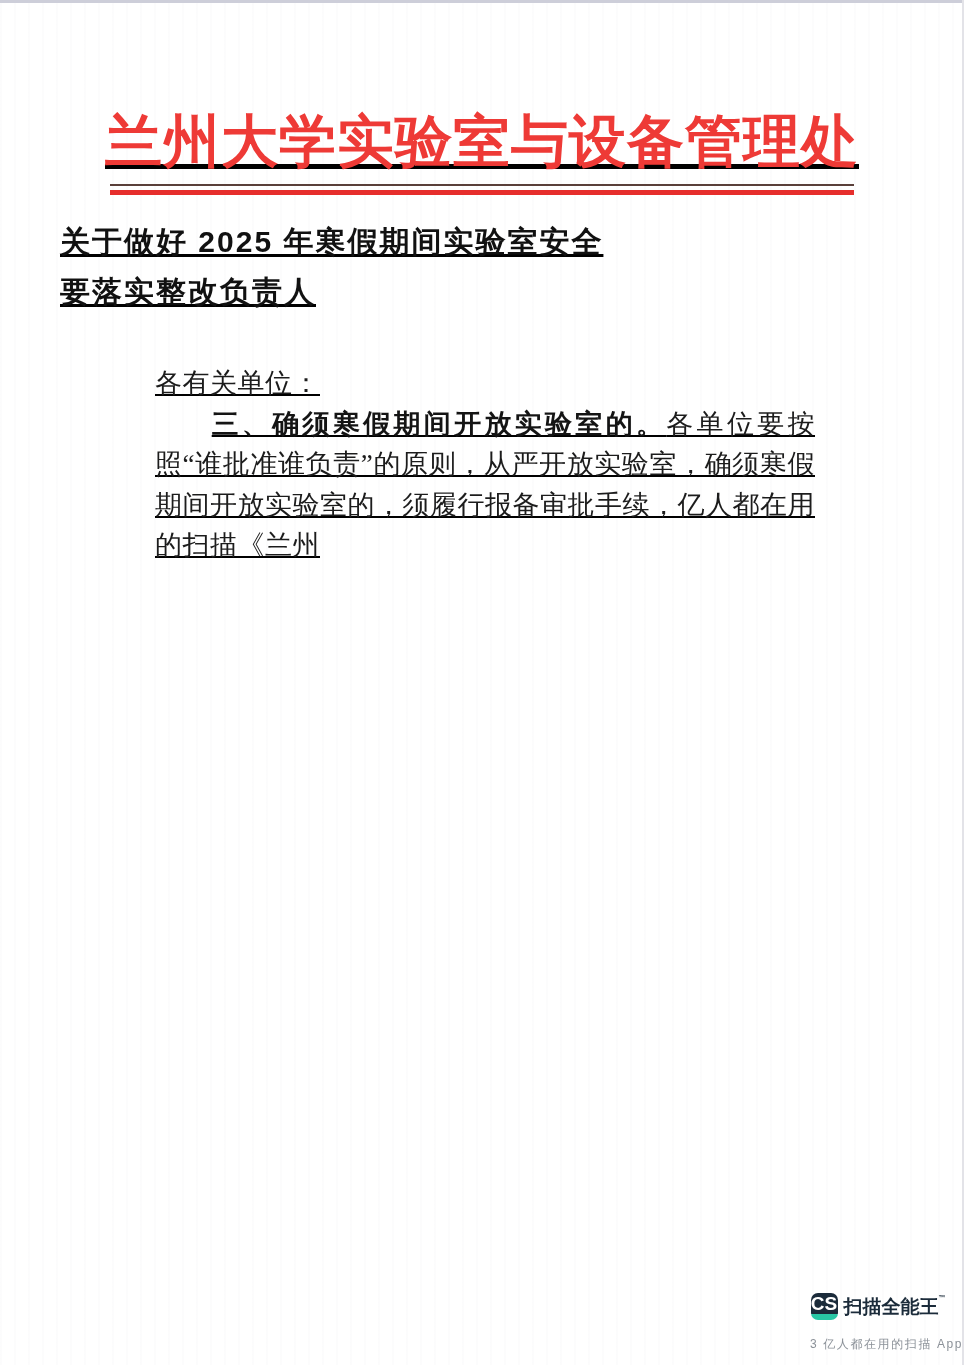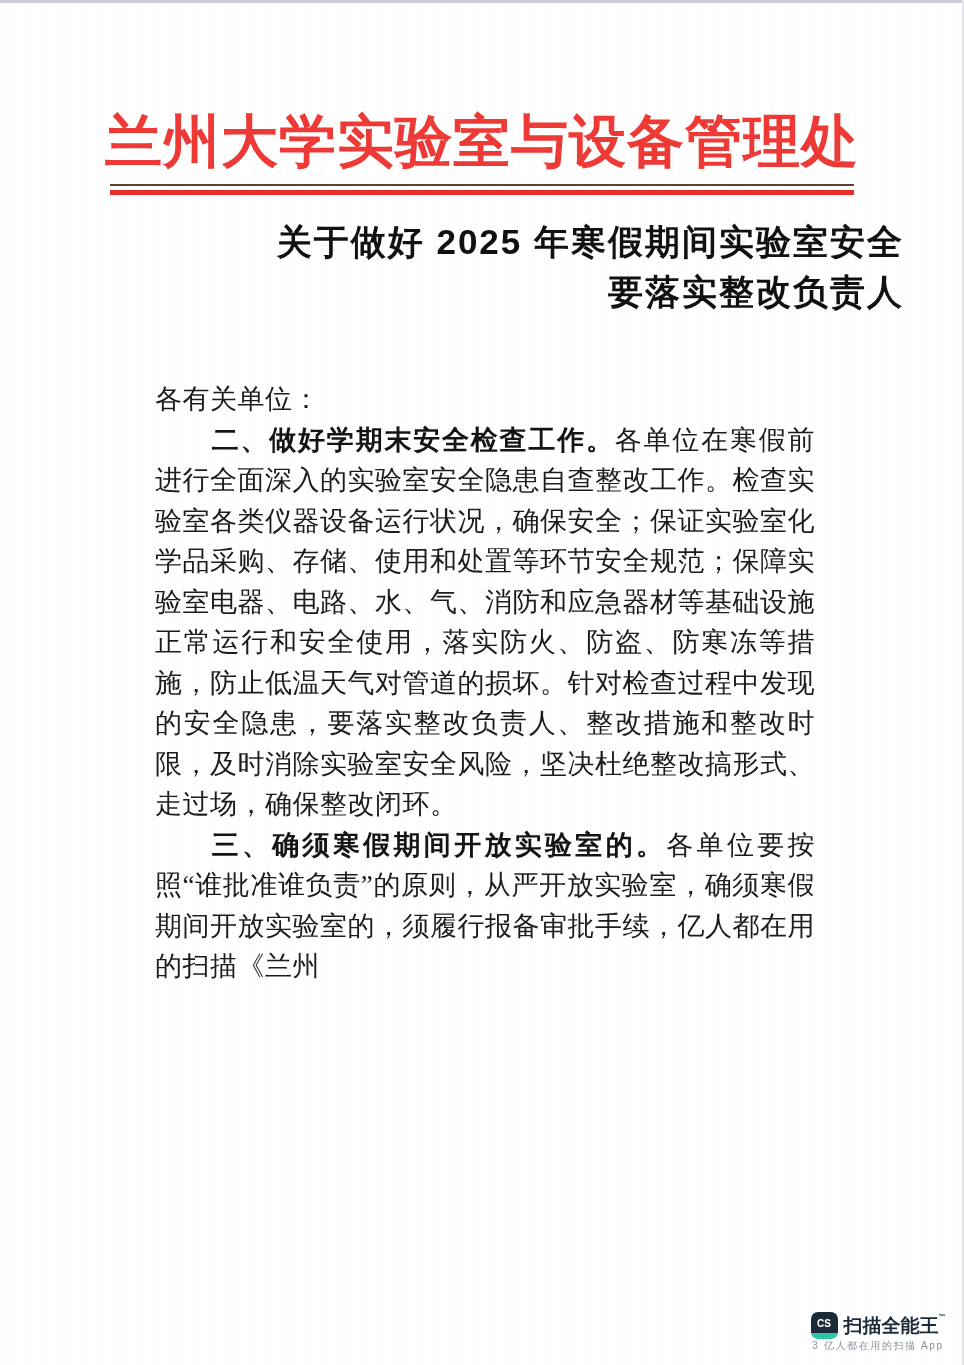--- a/index.html
+++ b/index.html
@@ -13,20 +13,21 @@
     height: 1365px;
     background: #ffffff;
     overflow: hidden;
     font-family: "Liberation Serif", serif;
     
     background-image: repeating-linear-gradient(
       90deg,
       rgba(60, 60, 90, 0.015) 0px, rgba(60, 60, 90, 0.015) 2px,
       transparent 2px, transparent 14px
     );
+    text-decoration: underline;
   }
   .scan-top-edge {
     position: absolute;
     top: 0; left: 0; right: 0;
     height: 3px;
     background: #cdced9;
   }
   .scan-right-edge {
     position: absolute;
     top: 0; bottom: 0; right: 0;
@@ -52,30 +53,30 @@
     height: 2px;
     background: #5a403a;
     margin-bottom: 4px;
   }
   .header-rule .rule-red {
     height: 5px;
     background: #e62e2c;
   }
   .notice-title {
     margin: 22px 60px 8px 60px;
-    text-align: right;
+    text-align: left;
     font-family: "Liberation Sans", sans-serif;
     font-weight: 700;
-    font-size: 35px;
+    font-size: 30px;
     line-height: 50px;
     letter-spacing: 2px;
     color: #111111;
   }
   .doc-body {
-    margin: 62px 150px 0 155px;
+    margin: 46px 150px 0 155px;
     width: 660px;
     font-size: 27px;
     line-height: 40.5px;
     letter-spacing: 0.5px;
     color: #1c1c1c;
     text-align: justify;
   }
   .doc-body p {
     margin: 0;
     padding: 0;
@@ -101,42 +102,42 @@
     justify-content: center;
     gap: 6px;
   }
   .cs-badge {
     width: 27px;
     height: 27px;
     border-radius: 7px;
     background: linear-gradient(180deg, #1b2b3a 0%, #1b2b3a 76%, #29c7a5 76%, #29c7a5 100%);
     color: #ffffff;
     font-weight: 700;
-    font-size: 10px;
+    font-size: 19px;
     display: flex;
     align-items: center;
     justify-content: center;
     padding-bottom: 5px;
     box-sizing: border-box;
     flex: 0 0 auto;
   }
   .wm-name {
     font-size: 19px;
     font-weight: 700;
     color: #1b2b3a;
     white-space: nowrap;
   }
   .wm-name sup {
     font-size: 7px;
     vertical-align: top;
     line-height: 1;
   }
   .wm-tagline {
-    margin-top: 0;
-    font-size: 10px;
+    margin-top: 16px;
+    font-size: 12px;
     color: #8b9198;
     letter-spacing: 1.6px;
     white-space: nowrap;
   }
 </style>
 </head>
 <body>
 
 <div class="page">
 
@@ -154,23 +155,20 @@
   <h2 class="notice-title">
     <span>关于做好 2025 年寒假期间实验室安全</span><br>
     <span>要落实整改负责人</span>
   </h2>
 
   <main class="doc-body">
     <p>各有关单位：</p>
 
 
 
-    <p class="indented">
-      <b>二、做好学期末安全检查工作。</b><span>各单位在寒假前进行全面深入的实验室安全隐患自查整改工作。检查实验室各类仪器设备运行状况，确保安全；保证实验室化学品采购、存储、使用和处置等环节安全规范；保障实验室电器、电路、水、气、消防和应急器材等基础设施正常运行和安全使用，落实防火、防盗、防寒冻等措施，防止低温天气对管道的损坏。针对检查过程中发现的安全隐患，要落实整改负责人、整改措施和整改时限，及时消除实验室安全风险，坚决杜绝整改搞形式、走过场，确保整改闭环。</span>
-    </p>
 
     <p class="indented">
       <b>三、确须寒假期间开放实验室的。</b><span>各单位要按照“谁批准谁负责”的原则，从严开放实验室，确须寒假期间开放实验室的，须履行报备审批手续，亿人都在用的扫描《兰州</span>
     </p>
   </main>
 
   <div class="watermark">
     <div class="wm-row">
       <div class="cs-badge">
         <span>CS</span>

